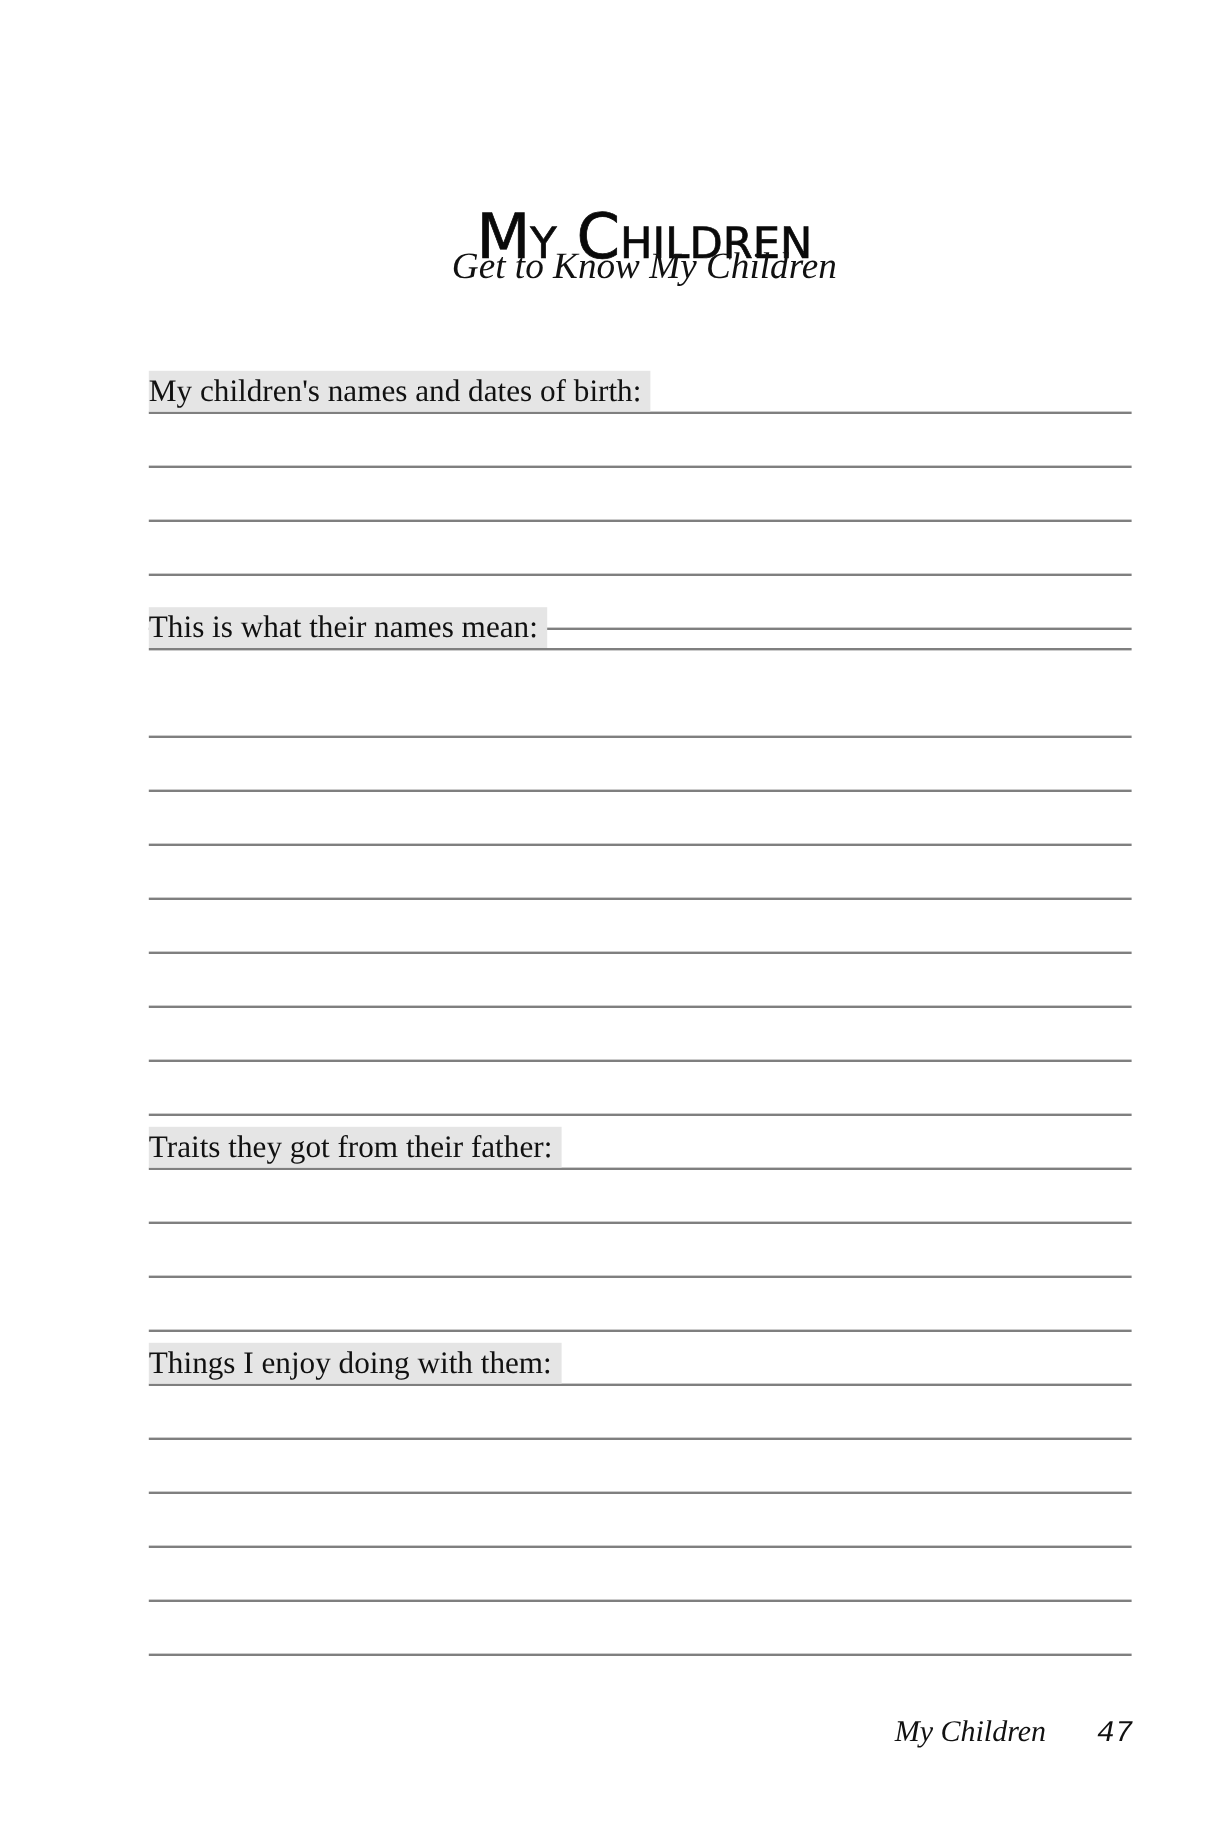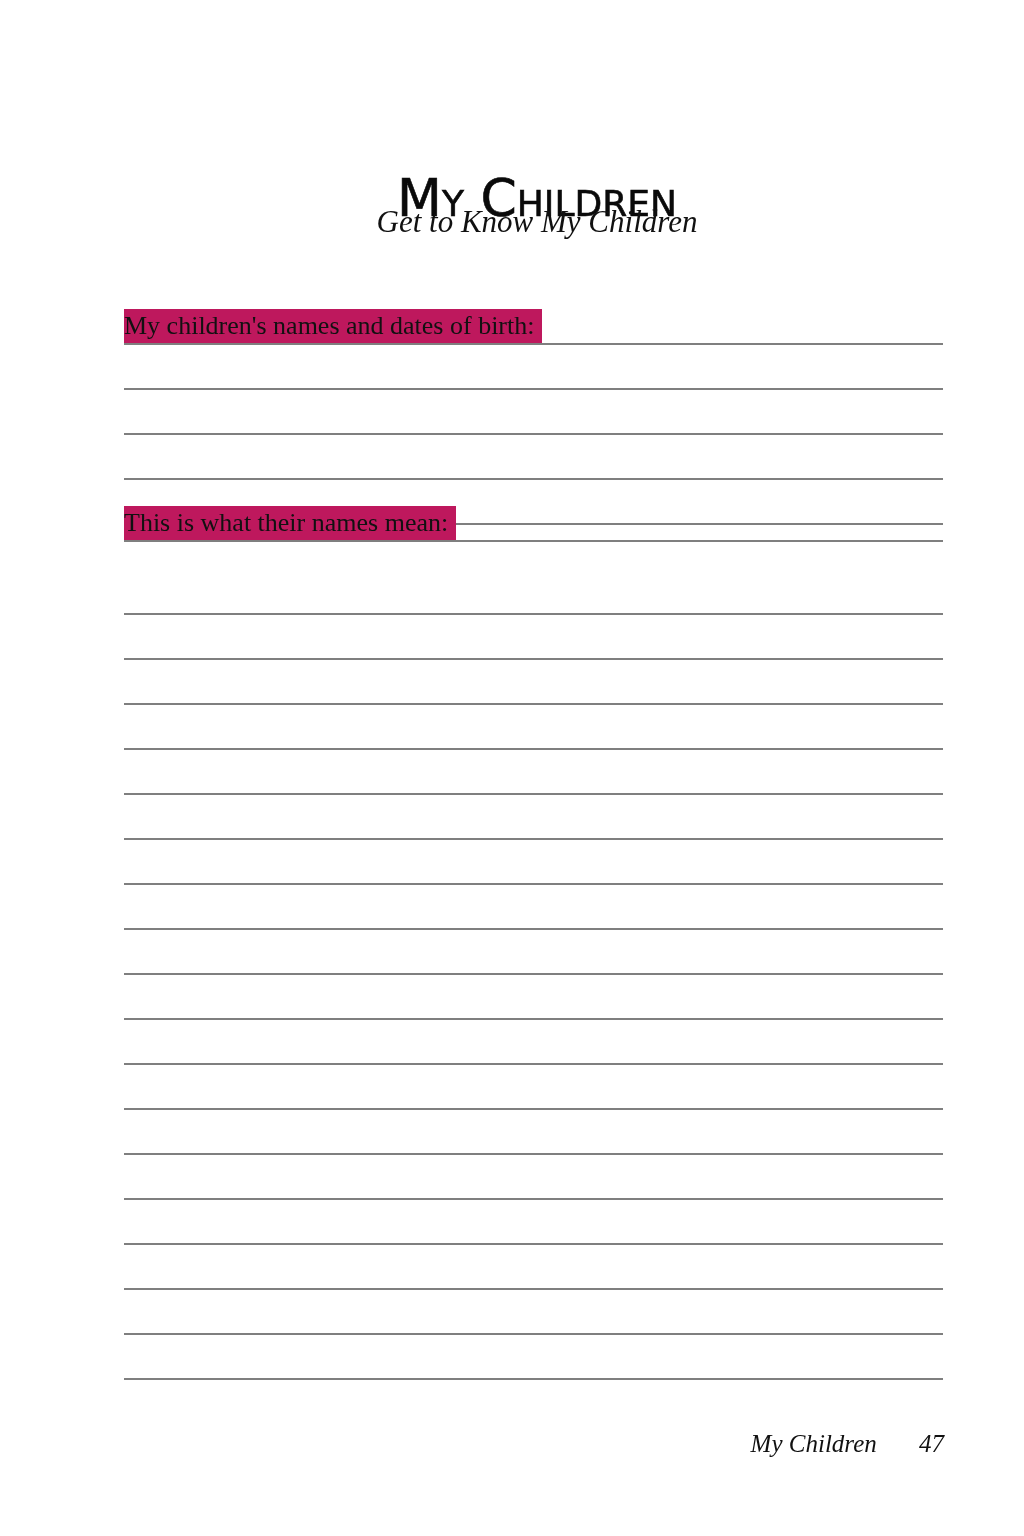--- a/index.html
+++ b/index.html
@@ -9,25 +9,25 @@
              font-family: "DejaVu Sans", "Liberation Sans", sans-serif; font-weight: normal;
              font-size: 52px; font-variant: small-caps; letter-spacing: 0px; color: #0a0a0a;
              line-height: 70px; -webkit-text-stroke: 0.6px #0a0a0a; }
     .subtitle { position: absolute; top: 202px; left: 0; width: 1074px; text-align: center;
                 font-style: italic; font-size: 31px; color: #111; line-height: 40px; }
     .form { position: absolute; left: 124px; top: 0; width: 819px; }
     .row { position: absolute; left: 0; width: 819px; height: 45px; }
     .row .rule { position: absolute; bottom: 0; right: 0; height: 2px; background: #7f7f7f; }
     .row.blank .rule { left: 0; }
     .row .label { position: absolute; left: 0; bottom: 2px; font-size: 26px; line-height: 34px;
-                  white-space: nowrap; background: #be185d; padding-right: 8px; color: #111; }
+                  white-space: nowrap; background: #e5e5e5; padding-right: 8px; color: #111; }
     .row.labeled .rule { left: 0; }
     .footer { position: absolute; top: 1428px; right: 80px; font-style: italic; font-size: 25px;
               color: #111; line-height: 32px; }
-    .footer .page-num { margin-left: 36px; }
+    .footer .page-num { margin-left: 36px; font-family: Liberation Mono, monospace; }
   </style>
 </head>
 <body>
 
 <h1 class="title">
   <span>My Children</span>
 </h1>
 <div class="subtitle">Get to Know My Children</div>
 
 <div class="form">
@@ -74,33 +74,35 @@
     </div>
   <div class="row blank" style="top:840px">
       <div class="rule"></div>
     </div>
   <div class="row blank" style="top:885px">
       <div class="rule"></div>
     </div>
 
   <div class="row labeled" style="top:930px">
     <div class="rule"></div>
+    <span class="label">Traits they got from their father:</span>
   </div>
   <div class="row blank" style="top:975px">
       <div class="rule"></div>
     </div>
   <div class="row blank" style="top:1020px">
       <div class="rule"></div>
     </div>
   <div class="row blank" style="top:1065px">
       <div class="rule"></div>
     </div>
 
   <div class="row labeled" style="top:1110px">
     <div class="rule"></div>
+    <span class="label">Things I enjoy doing with them:</span>
   </div>
   <div class="row blank" style="top:1155px">
       <div class="rule"></div>
     </div>
   <div class="row blank" style="top:1200px">
       <div class="rule"></div>
     </div>
   <div class="row blank" style="top:1245px">
       <div class="rule"></div>
     </div>

